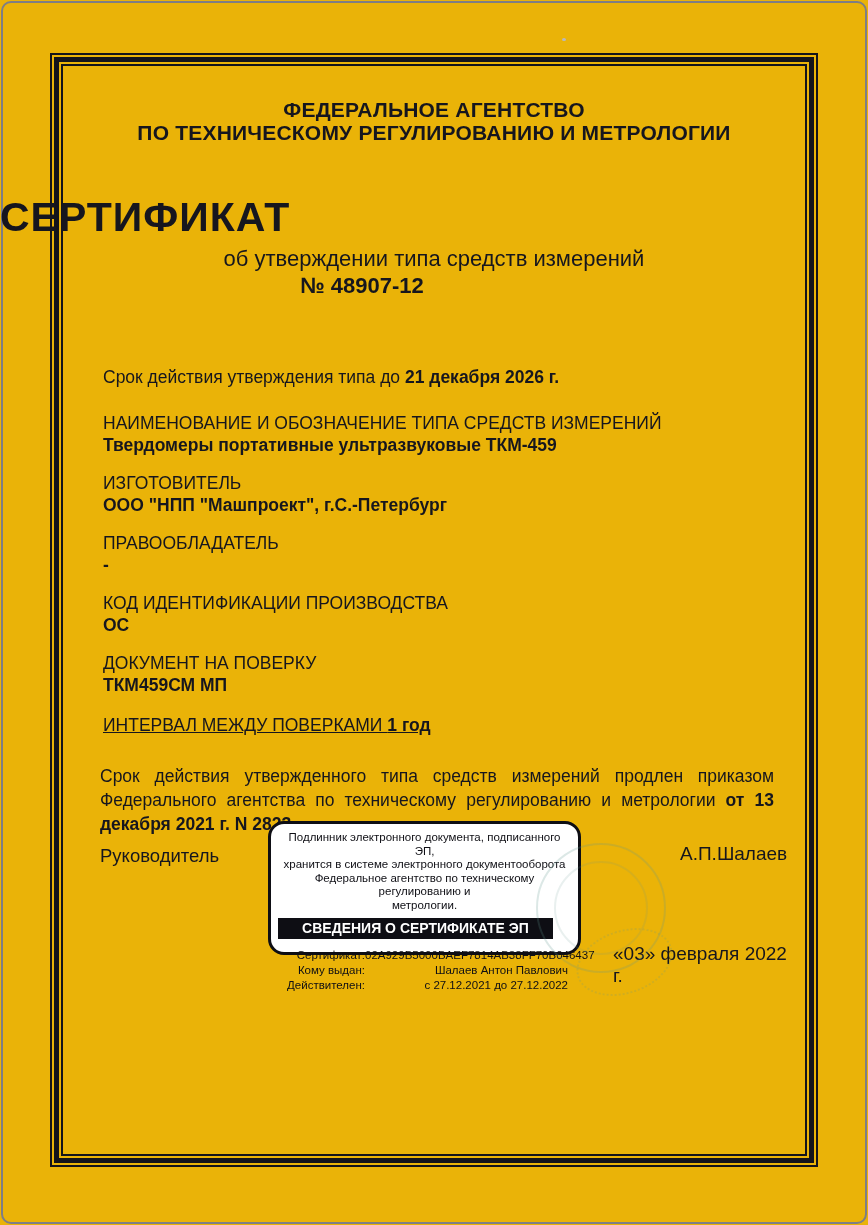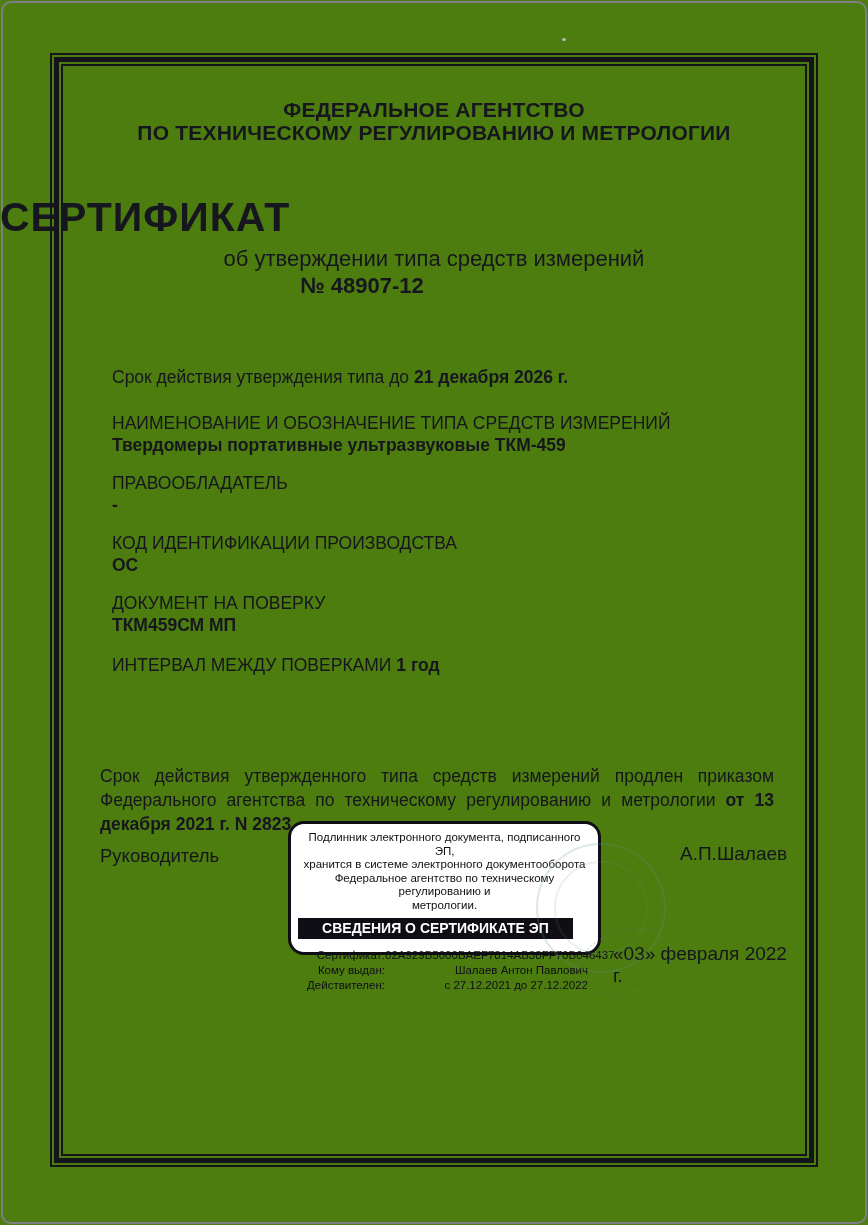--- a/index.html
+++ b/index.html
@@ -1,51 +1,51 @@
 <!DOCTYPE html>
 <html lang="ru"><head>
 <meta charset="utf-8">
 <style>
   html,body{margin:0;padding:0;background:#fff;}
   body{font-family:"Liberation Sans","DejaVu Sans",sans-serif;color:#1b1b22;}
-  .page{position:relative;width:868px;height:1225px;background:#4d7c0f;overflow:hidden;}
+  .page{position:relative;width:868px;height:1225px;background:#eab308;overflow:hidden;}
   .page-edge{position:absolute;inset:1px;border:2px solid #7e7e85;border-radius:10px;pointer-events:none;}
   .speck{position:absolute;left:562px;top:38px;width:4px;height:3px;background:#b9b9bd;border-radius:50%;}
 
   
   .frame{position:absolute;left:50px;top:53px;width:768px;height:1114px;border:2px solid #14141b;box-sizing:border-box;}
   .frame-mid{position:absolute;inset:2px;border:5px solid #14141b;}
   .frame-in{position:absolute;inset:2px;border:2px solid #14141b;}
 
   .hdr{position:absolute;left:0;top:98px;width:868px;text-align:center;font-weight:bold;font-size:21px;line-height:23px;letter-spacing:.2px;color:#16161e;}
   .title{position:absolute;left:0;top:194px;width:868px;text-align:left;font-weight:bold;font-size:41px;letter-spacing:1px;color:#16161e;}
   .subtitle{position:absolute;left:0;top:246px;width:868px;text-align:center;font-size:22px;color:#16161e;}
   .cert-no{position:absolute;left:0;top:273px;width:724px;text-align:center;font-size:22px;font-weight:bold;color:#16161e;}
 
-  .body-col{position:absolute;left:112px;top:366px;width:676px;font-size:17.5px;line-height:22px;color:#16161e;}
+  .body-col{position:absolute;left:103px;top:366px;width:676px;font-size:17.5px;line-height:22px;color:#16161e;}
   .validity{margin:0 0 24px 0;}
   .b{font-weight:bold;}
   .field{margin:0 0 16px 0;}
   .field .lab{display:block;}
   .field .val{display:block;font-weight:bold;}
-  .interval{margin:18px 0 0 0;}
+  .interval{margin:18px 0 0 0;text-decoration:underline;}
 
   .prolong{position:absolute;left:100px;top:746px;width:674px;font-size:17.5px;line-height:24px;text-align:justify;color:#16161e;}
 
   .role{position:absolute;left:100px;top:845px;font-size:18.5px;color:#16161e;}
   .name{position:absolute;left:680px;top:843px;font-size:19px;color:#16161e;}
   .issue-date{position:absolute;left:613px;top:943px;width:180px;font-size:19px;color:#16161e;}
 
   
   .seal{position:absolute;pointer-events:none;z-index:5;}
   .seal-r1{left:536px;top:843px;width:126px;height:126px;border:2px solid rgba(96,152,142,.22);border-radius:50%;}
   .seal-r2{left:554px;top:861px;width:90px;height:90px;border:2px solid rgba(96,152,142,.14);border-radius:50%;}
   .seal-r3{left:575px;top:930px;width:95px;height:60px;border:2px dotted rgba(96,152,142,.18);border-radius:50%;transform:rotate(-18deg);}
 
-  .stamp-box{position:absolute;left:288px;top:821px;width:313px;height:134px;background:#fff;border:3.5px solid #0e0e14;border-radius:16px;box-sizing:border-box;z-index:4;display:flex;flex-direction:column;}
+  .stamp-box{position:absolute;left:268px;top:821px;width:313px;height:134px;background:#fff;border:3.5px solid #0e0e14;border-radius:16px;box-sizing:border-box;z-index:4;display:flex;flex-direction:column;}
   .stamp-intro{margin:7px 10px 4px 10px;text-align:center;font-size:11.5px;line-height:13.5px;color:#0e0e14;}
   .stamp-banner{margin:2px 25px 0 7px;background:#0e0e14;color:#ffffff;text-align:center;font-weight:bold;font-size:14px;line-height:21px;height:21px;}
   .stamp-details{margin:9px 10px 0 12px;font-size:11.5px;line-height:15px;color:#0e0e14;}
   .sd-row{display:flex;text-align:right;}
   .sd-lab{flex:0 0 82px;}
   .sd-val{flex:1;}
 </style>
 </head>
 <body>
 
@@ -67,20 +67,24 @@
   <div class="title">СЕРТИФИКАТ</div>
   <div class="subtitle">об утверждении типа средств измерений</div>
   <div class="cert-no">№ 48907-12</div>
 
   <div class="body-col">
     <p class="validity"><span>Срок действия утверждения типа до </span><span class="b">21 декабря 2026 г.</span></p>
 
     <div class="field">
       <span class="lab">НАИМЕНОВАНИЕ И ОБОЗНАЧЕНИЕ ТИПА СРЕДСТВ ИЗМЕРЕНИЙ</span>
       <span class="val">Твердомеры портативные ультразвуковые ТКМ-459</span>
+    </div>
+    <div class="field">
+      <span class="lab">ИЗГОТОВИТЕЛЬ</span>
+      <span class="val">ООО "НПП "Машпроект", г.С.-Петербург</span>
     </div>
     <div class="field">
       <span class="lab">ПРАВООБЛАДАТЕЛЬ</span>
       <span class="val">-</span>
     </div>
     <div class="field">
       <span class="lab">КОД ИДЕНТИФИКАЦИИ ПРОИЗВОДСТВА</span>
       <span class="val">ОС</span>
     </div>
     <div class="field">

